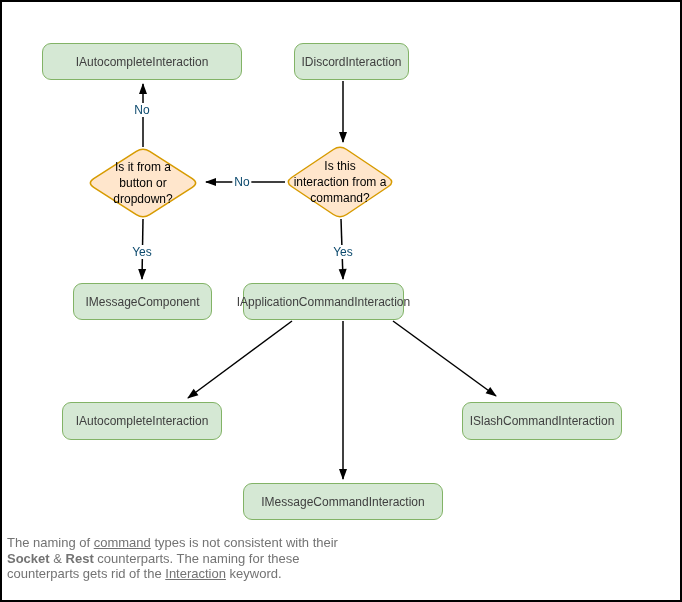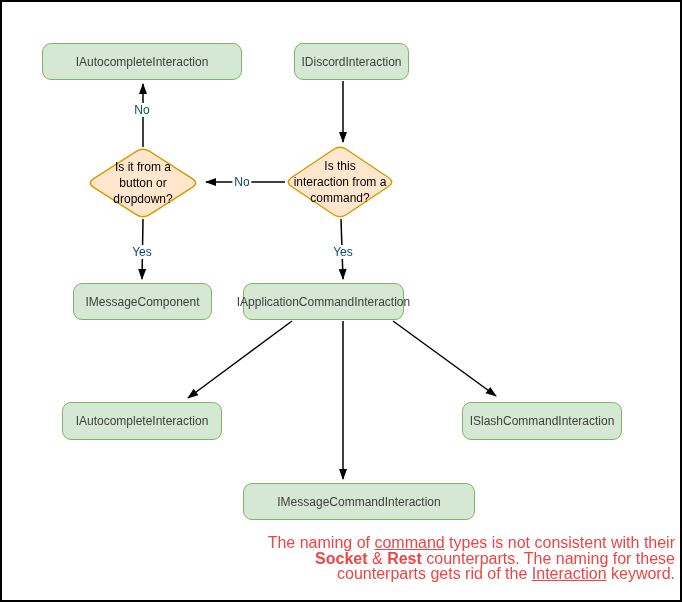--- a/index.html
+++ b/index.html
@@ -52,35 +52,35 @@
     padding: 0 2px;
     font-size: 12px;
     color: #0c4a6e;
     line-height: 14px;
   }
   .note {
     position: absolute;
     left: 5px;
     top: 533px;
     width: 668px;
-    text-align: right;
-    font-size: 16px;
+    text-align: left;
+    font-size: 13px;
     line-height: 15.5px;
-    color: #ef4444;
+    color: #737373;
   }
   .note .u { text-decoration: underline; }
   .note .b { font-weight: bold; }
   
   .n-autocomplete       { left: 40px;  top: 41px;  width: 200px; height: 37px; }
   .n-discord            { left: 292px; top: 41px;  width: 115px; height: 37px; }
   .n-message-component  { left: 71px;  top: 281px; width: 139px; height: 37px; text-align: right; }
   .n-application-command{ left: 241px; top: 281px; width: 161px; height: 37px; }
   .n-user-command       { left: 60px;  top: 400px; width: 160px; height: 38px; }
   .n-slash-command      { left: 460px; top: 400px; width: 160px; height: 38px; }
-  .n-message-command    { left: 241px; top: 481px; width: 232px; height: 37px; }
+  .n-message-command    { left: 241px; top: 481px; width: 200px; height: 37px; }
 </style>
 </head>
 <body>
 
 <div class="frame">
 
   <svg class="edges-svg" viewBox="0 0 678 598">
     <defs>
       <marker id="arrow" markerUnits="userSpaceOnUse" markerWidth="13" markerHeight="10" refX="11" refY="5" orient="auto">
         <path d="M1,1 L12,5 L1,9 Z" fill="#000000"></path>

